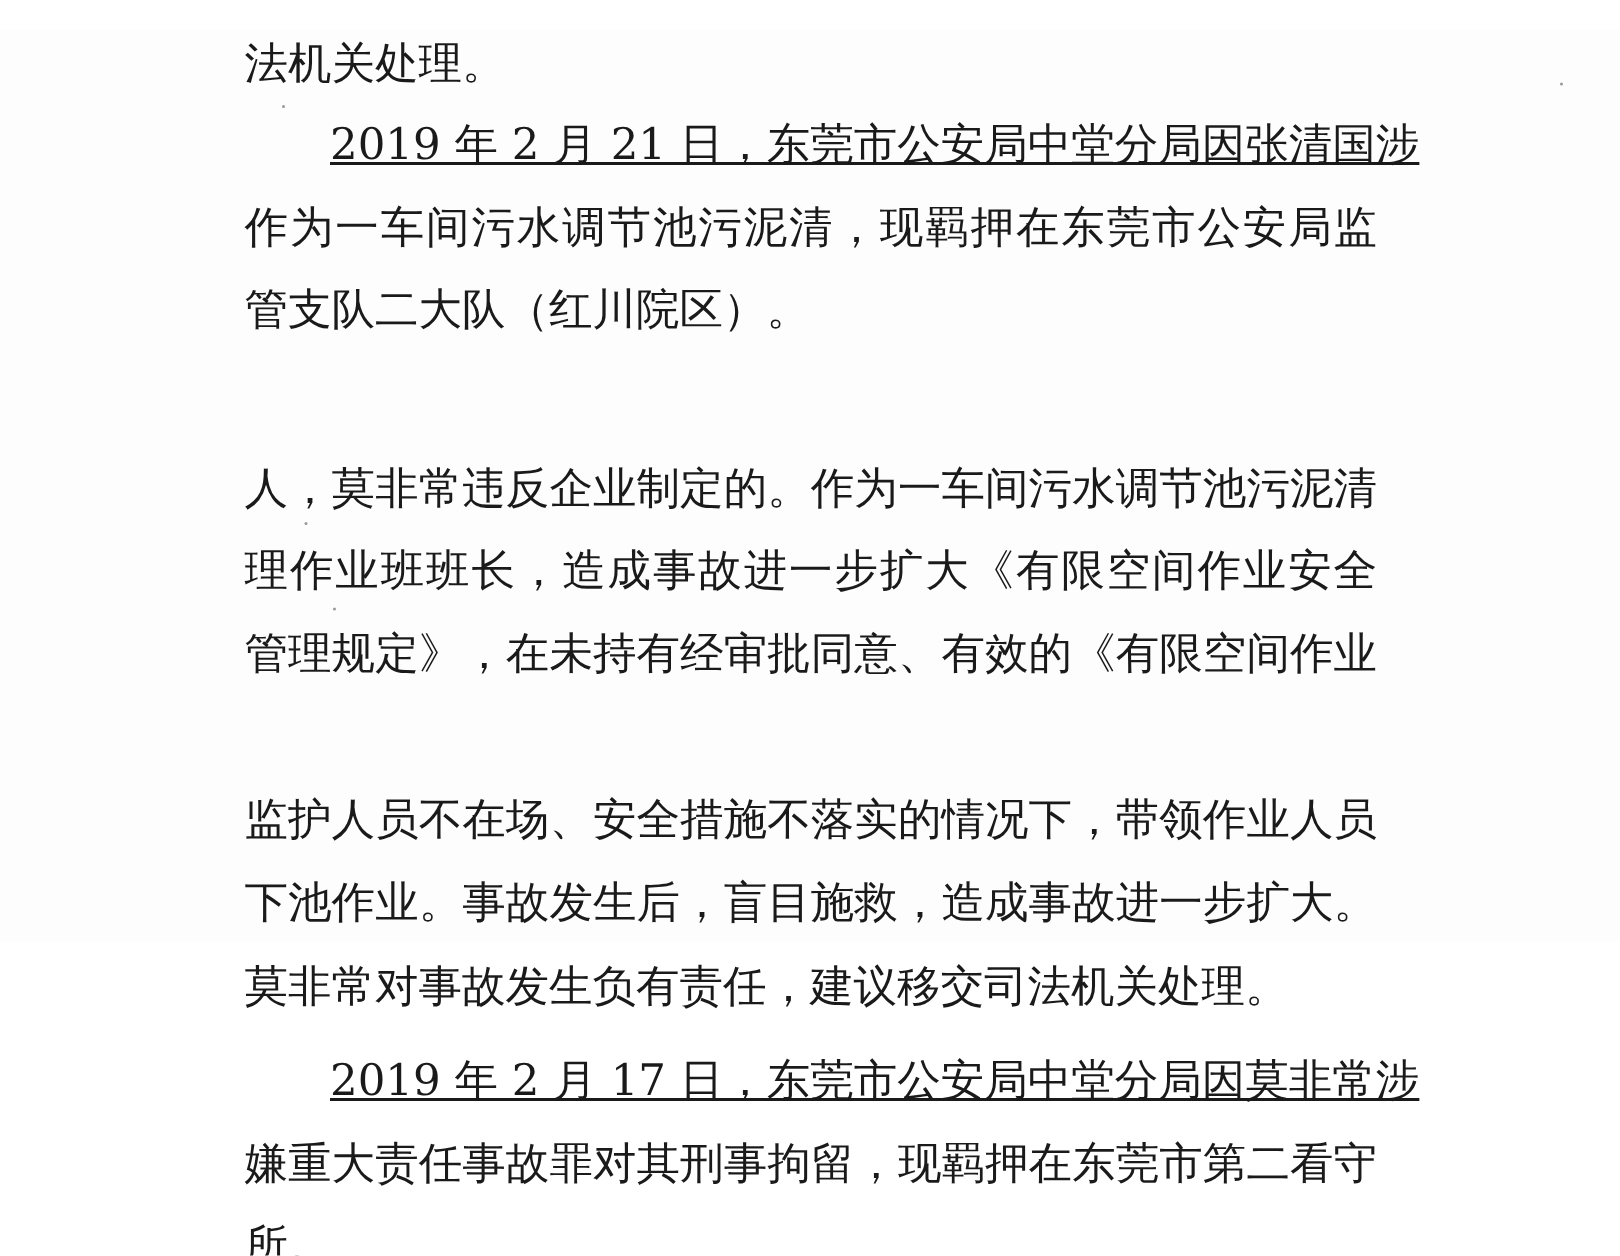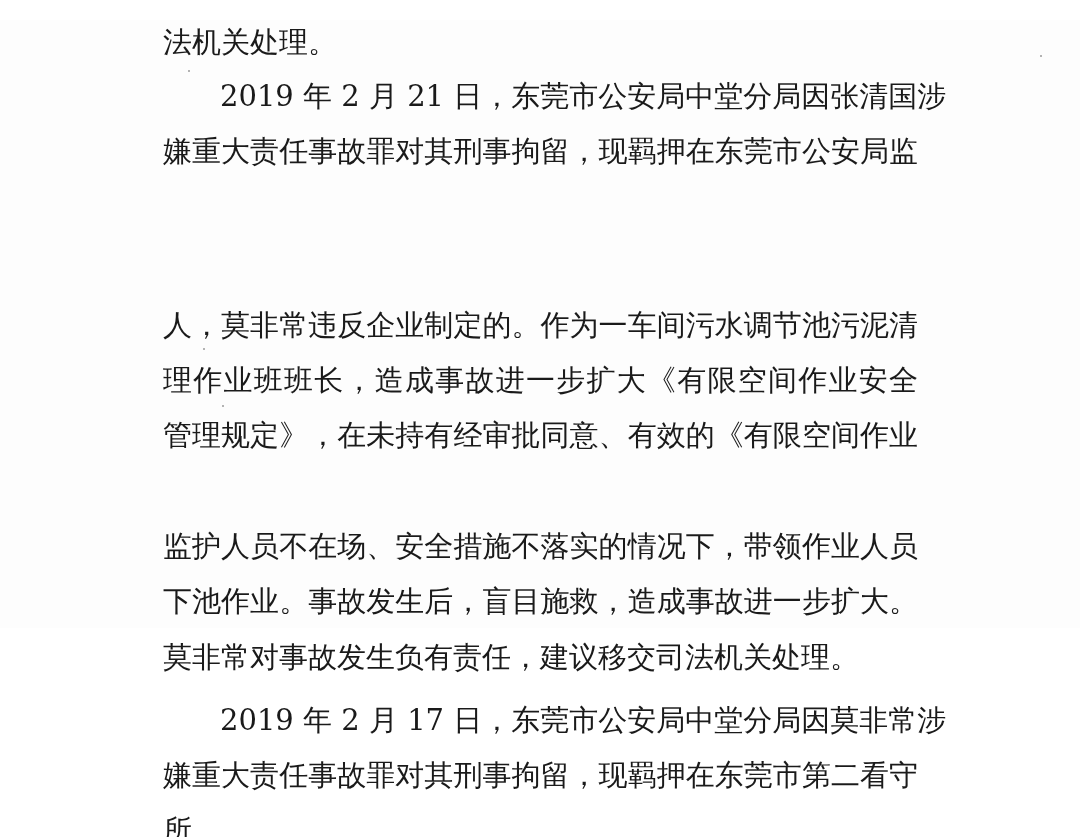--- a/index.html
+++ b/index.html
@@ -29,37 +29,38 @@
       left: 163px;
       width: 755px;
       height: 40px;
       font-size: 29px;
       line-height: 40px;
       white-space: nowrap;
       text-align: justify;
       text-align-last: justify;
       letter-spacing: 0px;
     }
-    .line.indent { left: 220px; width: 698px; }
+    .line.indent { left: 220px; width: 698px; text-decoration: underline; }
     .line.short { text-align-last: left; }
     .speck {
       position: absolute;
       width: 2px; height: 2px;
       background: #9a9a9a;
       border-radius: 1px;
     }
   </style>
 </head>
 <body>
 
 <div class="page">
   <div class="line short" style="top:2px">法机关处理。</div>
 
   <div class="line indent" style="top:56px">2019 年 2 月 21 日，东莞市公安局中堂分局因张清国涉</div>
-  <div class="line" style="top:111px">嫌重大责任事故罪对其刑事拘留，现羁押在东莞市公安局监</div>
+  <div class="line" style="top:111px">作为一车间污水调节池污泥清，现羁押在东莞市公安局监</div>
+  <div class="line short" style="top:166px">管支队二大队（红川院区）。</div>
 
   <div class="line" style="top:285px">人，莫非常违反企业制定的。作为一车间污水调节池污泥清</div>
   <div class="line" style="top:340px">理作业班班长，造成事故进一步扩大《有限空间作业安全</div>
   <div class="line" style="top:395px">管理规定》，在未持有经审批同意、有效的《有限空间作业</div>
   <div class="line" style="top:506px">监护人员不在场、安全措施不落实的情况下，带领作业人员</div>
   <div class="line" style="top:561px">下池作业。事故发生后，盲目施救，造成事故进一步扩大。</div>
   <div class="line short" style="top:617px">莫非常对事故发生负有责任，建议移交司法机关处理。</div>
 
   <div class="line indent" style="top:680px">2019 年 2 月 17 日，东莞市公安局中堂分局因莫非常涉</div>
   <div class="line" style="top:735px">嫌重大责任事故罪对其刑事拘留，现羁押在东莞市第二看守</div>

